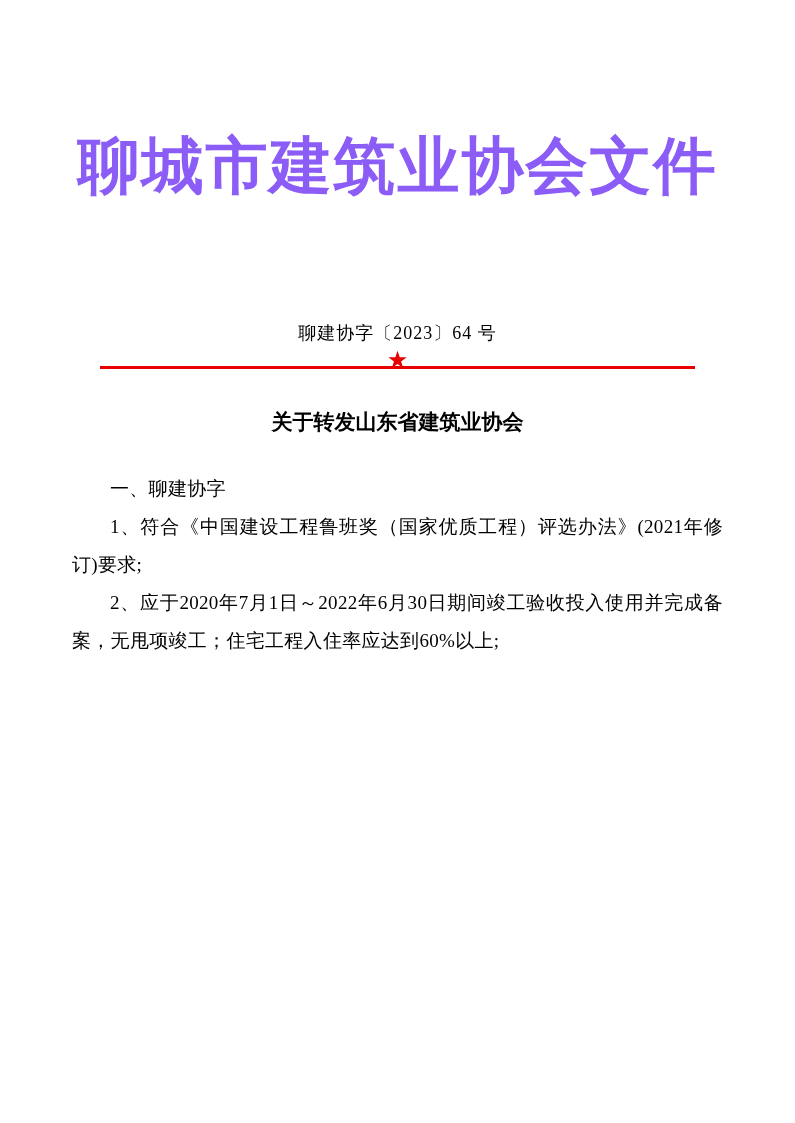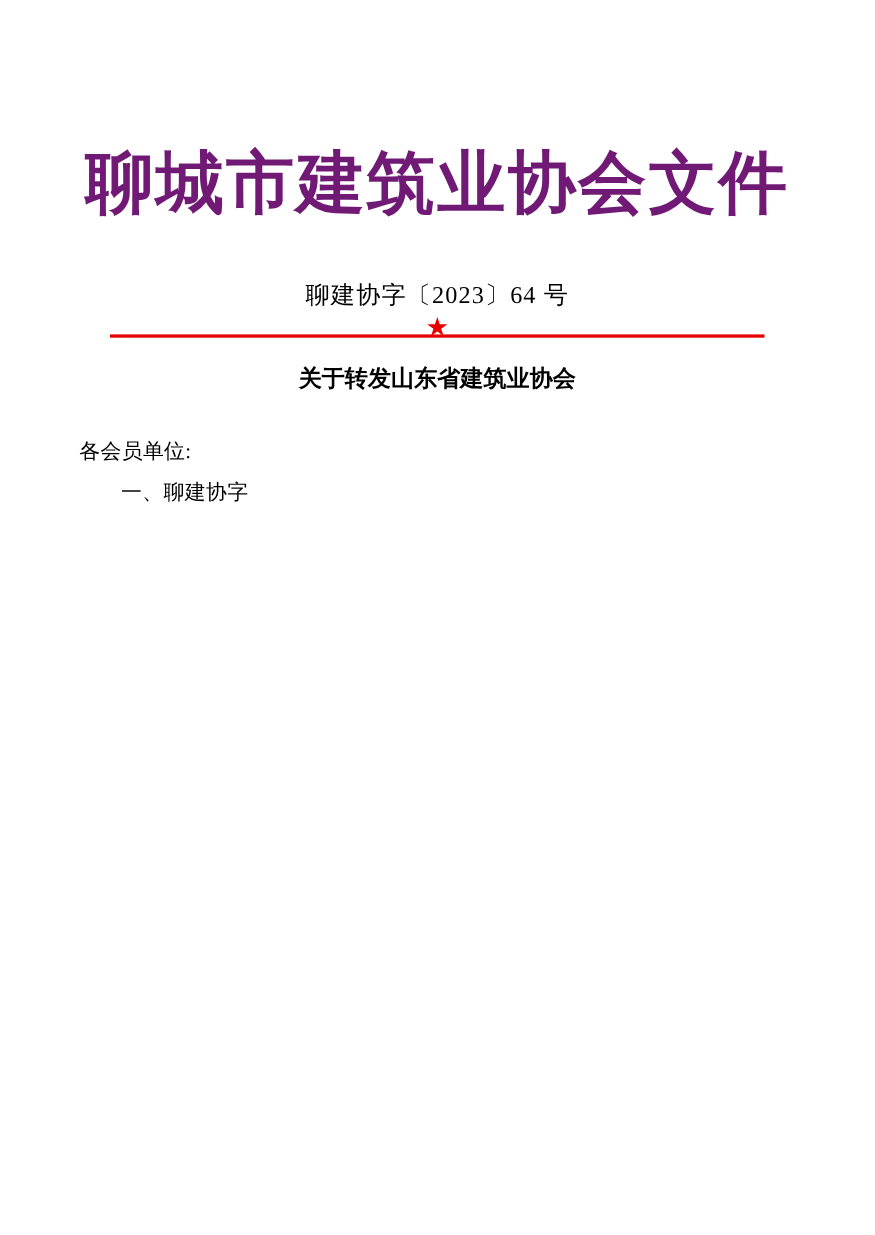--- a/index.html
+++ b/index.html
@@ -19,33 +19,33 @@
     width: 795px;
     height: 1123px;
     position: relative;
     box-sizing: border-box;
     padding: 0 72px;
   }
   
   .masthead {
     margin-top: 130px;
     text-align: center;
-    color: #701a75;
+    color: #8b5cf6;
     font-family: "DejaVu Serif", "Liberation Serif", serif;
     font-weight: bold;
     font-size: 62px;
     letter-spacing: 2px;
     line-height: 1.15;
     white-space: nowrap;
   }
   
   .doc-number {
-    margin-top: 52px;
+    margin-top: 120px;
     text-align: center;
-    font-size: 22px;
+    font-size: 18px;
     letter-spacing: 1px;
     font-family: "Liberation Serif", "DejaVu Serif", serif;
   }
   
   .red-rule-wrap {
     position: relative;
     margin-top: 14px;
     height: 16px;
   }
   .red-rule {
@@ -63,21 +63,21 @@
     transform: translateX(-50%);
     width: 22px;
     height: 22px;
     color: #e60000;
     font-size: 24px;
     line-height: 22px;
     text-align: center;
   }
   
   .doc-title {
-    margin-top: 14px;
+    margin-top: 30px;
     text-align: center;
     font-family: "DejaVu Sans", "Liberation Sans", sans-serif;
     font-weight: bold;
     font-size: 21px;
     line-height: 1.65;
     letter-spacing: 0px;
   }
   .doc-title div { white-space: nowrap; }
   
   .body-text {
@@ -105,17 +105,18 @@
   <div class="red-rule-wrap">
     <div class="red-rule"></div>
     <div class="red-star">★</div>
   </div>
 
   <div class="doc-title">
     <div>关于转发山东省建筑业协会</div>
   </div>
 
   <div class="body-text">
-    <p class="noindent">各会员单位:</p>
     <p class="indent2">一、聊建协字</p>
+    <p class="indent2">1、符合《中国建设工程鲁班奖（国家优质工程）评选办法》(2021年修订)要求;</p>
+    <p class="indent2">2、应于2020年7月1日～2022年6月30日期间竣工验收投入使用并完成备案，无甩项竣工；住宅工程入住率应达到60%以上;</p>
   </div>
 
 </div>
 
 </body></html>

